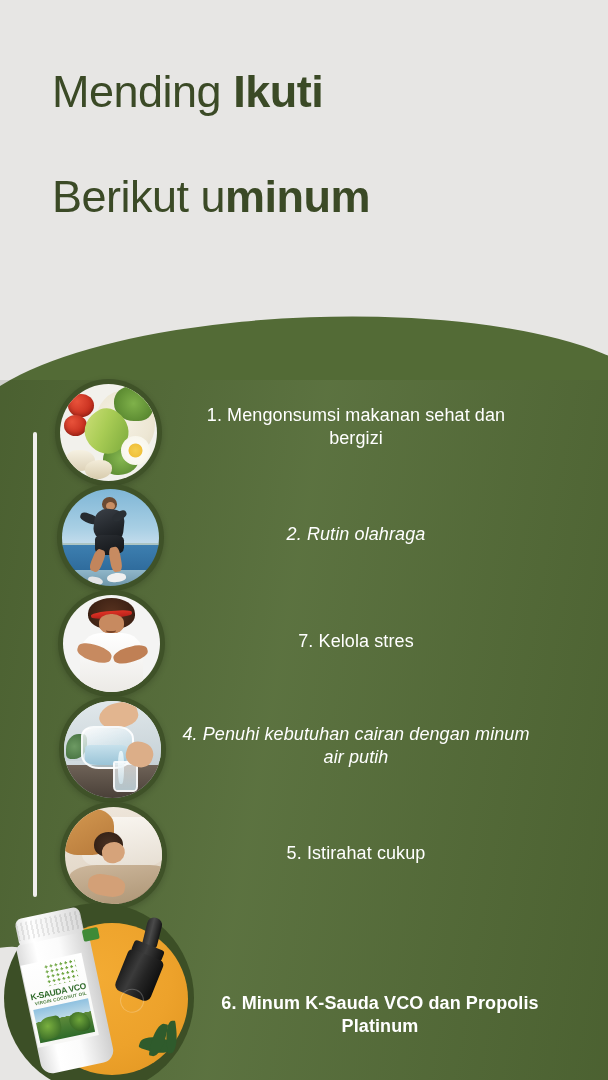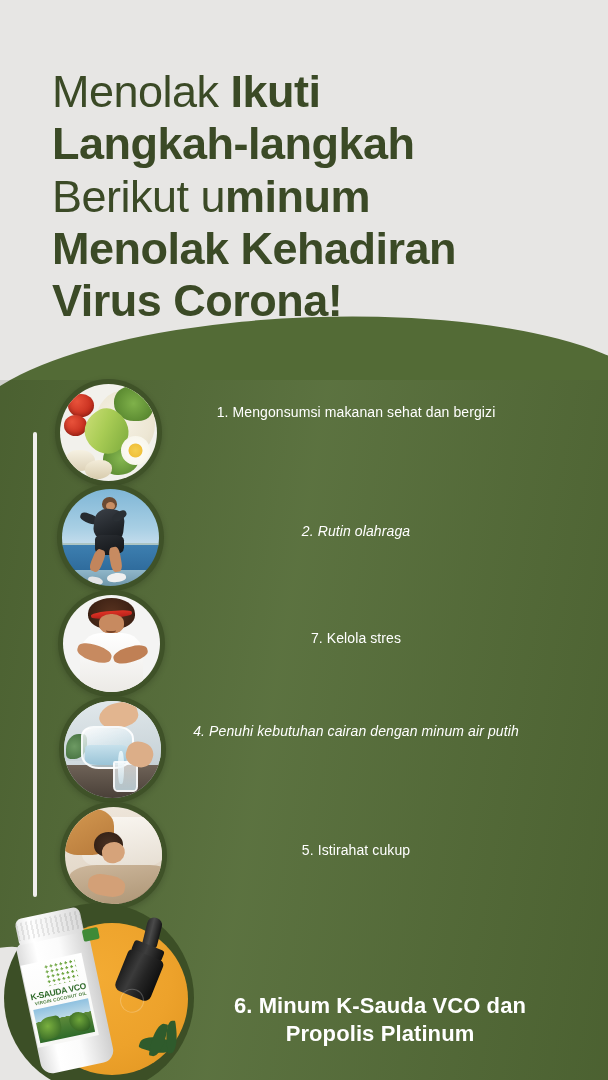--- a/index.html
+++ b/index.html
@@ -95,21 +95,21 @@
     box-shadow: 0 2px 6px rgba(0,0,0,0.18);
   }
   .thumb .inner {
     border-radius: 50%;
     overflow: hidden;
     position: relative;
   }
   .step-text {
     position: absolute;
     color: #ffffff;
-    font-size: 14px;
+    font-size: 18px;
     font-weight: 500;
     line-height: 1.25;
     text-align: center;
     letter-spacing: 0.1px;
   }
   .step-text.bold { font-weight: 700; }
 
   
   .art { position:absolute; inset:0; }
 
@@ -332,25 +332,24 @@
 
 <div id="poster">
 
   <div class="green-panel">
     <div class="green-base"></div>
     <div class="green-shape"></div>
     <div class="green-sheen"></div>
   </div>
 
   <h1 class="headline">
-    <span class="lt">Menolak </span><span class="bd">Ikuti</span><br>
-    <span class="bd">Langkah-langkah</span><br>
+    <span class="lt">Mending </span><span class="bd">Ikuti</span><br>
+    <br>
     <span class="lt">Berikut u</span><span class="bd">minum</span><br>
-    <span class="bd">Menolak Kehadiran</span><br>
-    <span class="bd">Virus Corona!</span>
+    <br>
   </h1>
 
   <div class="timeline"></div>
 
   <div class="step">
     <div class="thumb" style="left:55px; top:379px; width:107px; height:107px;">
       <div class="inner" style="width:97px;height:97px;">
         <div class="art">
           <div class="food-bg"></div>
           <div class="food-rice"></div>
@@ -473,16 +472,16 @@
 
       <div class="dropper">
         <div class="dropper-bulb"></div>
         <div class="dropper-neck"></div>
         <div class="dropper-body">
           <div class="dropper-ring"></div>
         </div>
       </div>
     </div>
 
-    <div class="step-text bold" style="left:200px; top:992px; width:360px; font-size:22px;">6. Minum K-Sauda VCO dan Propolis Platinum</div>
+    <div class="step-text bold" style="left:200px; top:992px; width:360px; font-size:18px;">6. Minum K-Sauda VCO dan Propolis Platinum</div>
   </div>
 
 </div>
 
 </body></html>

